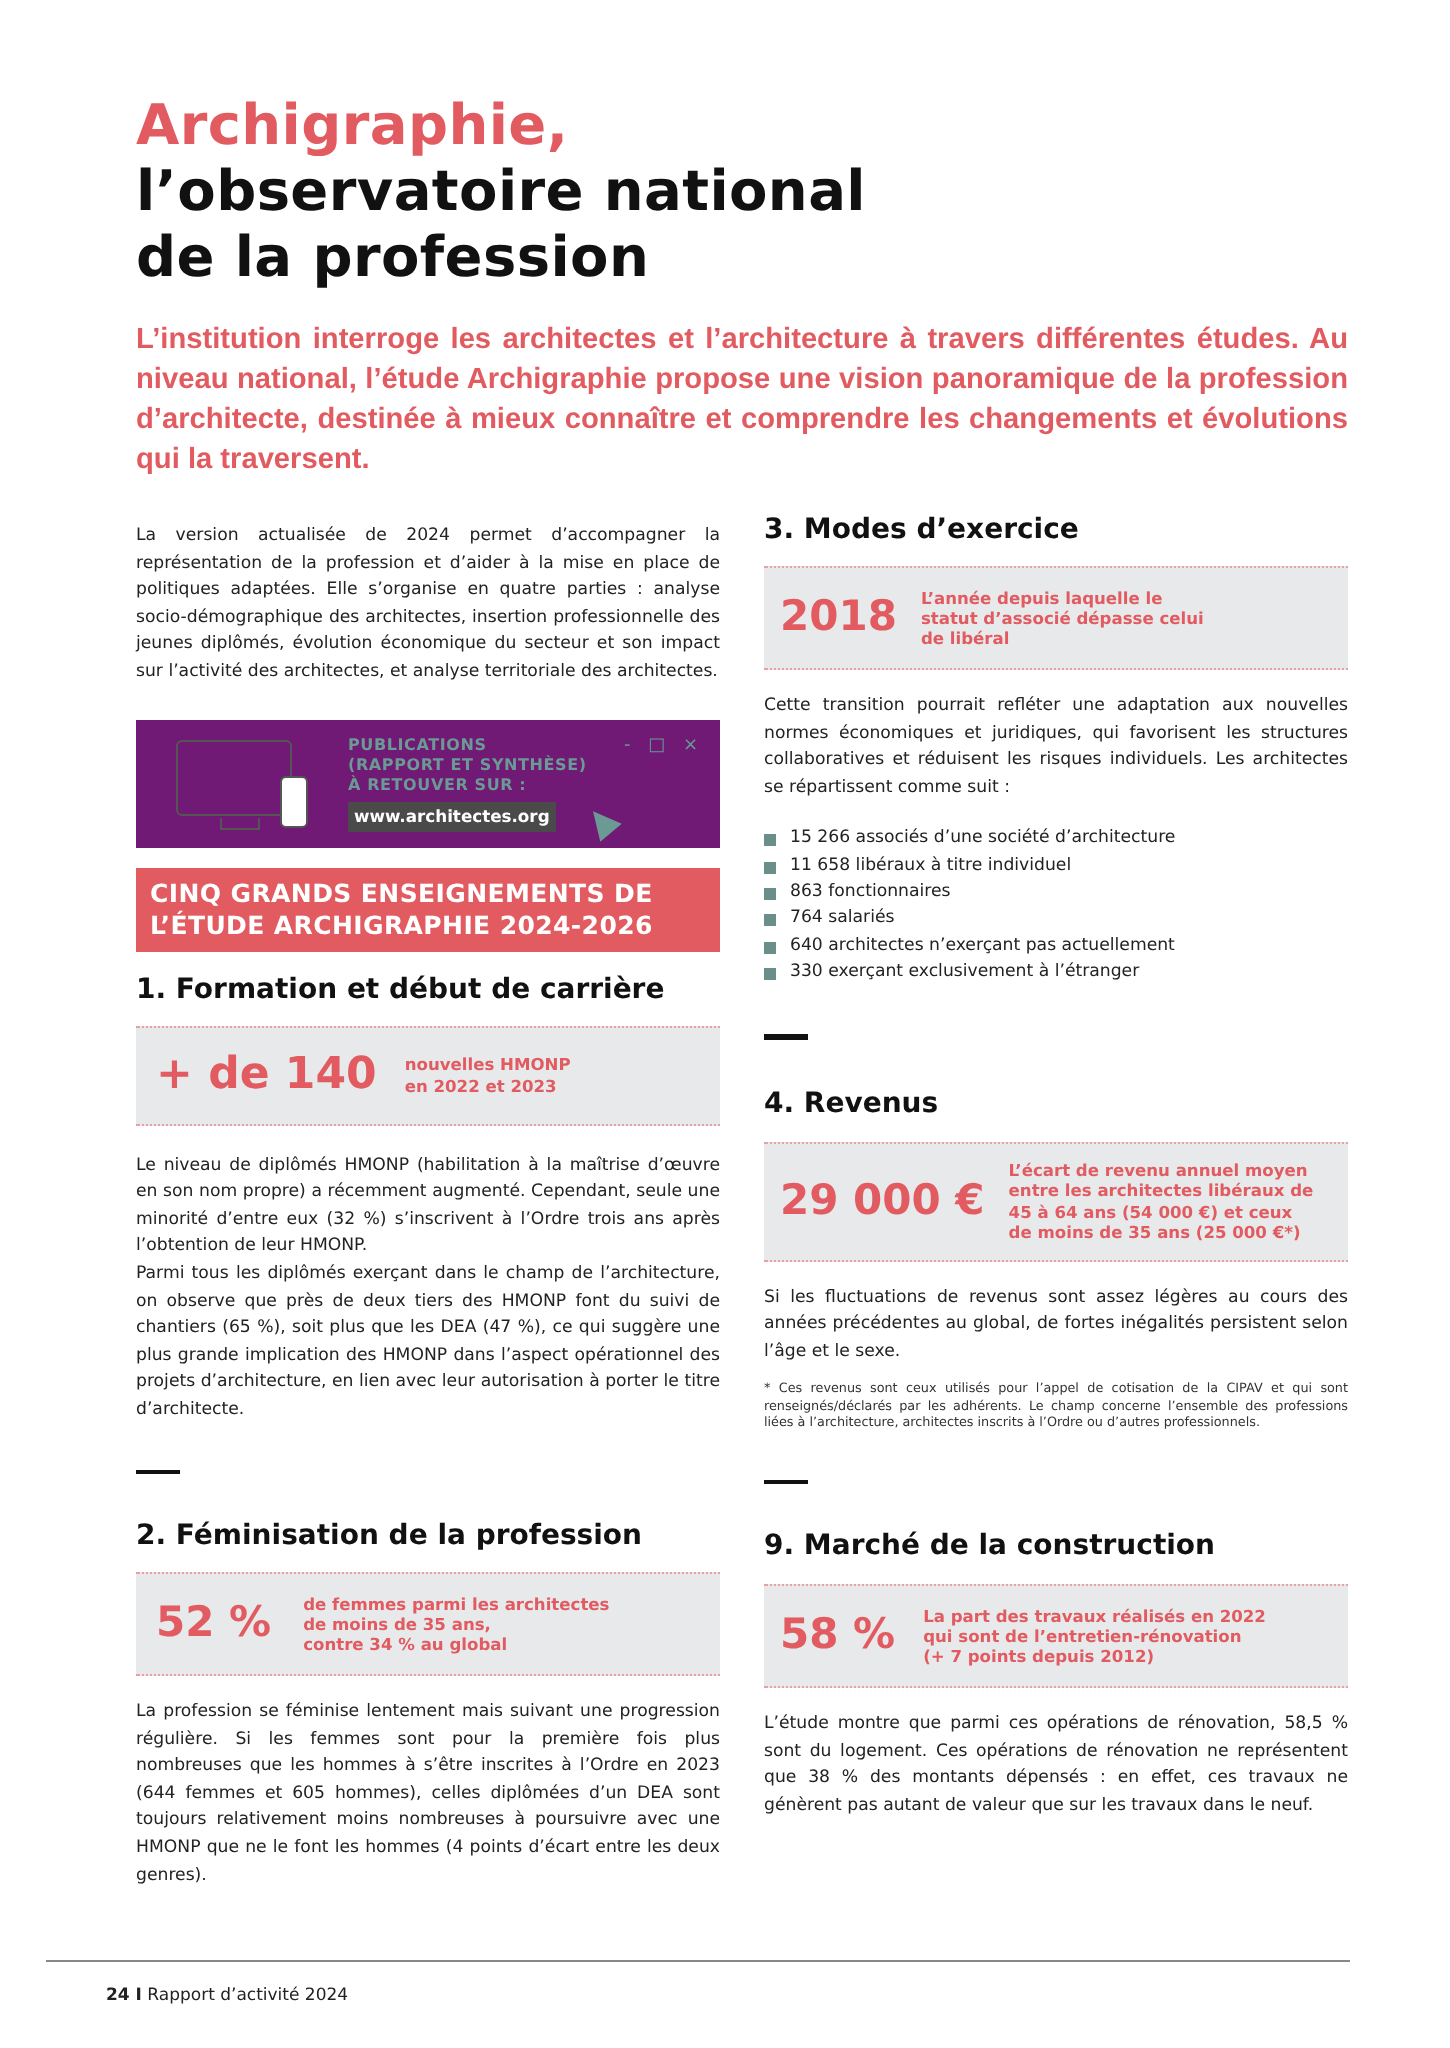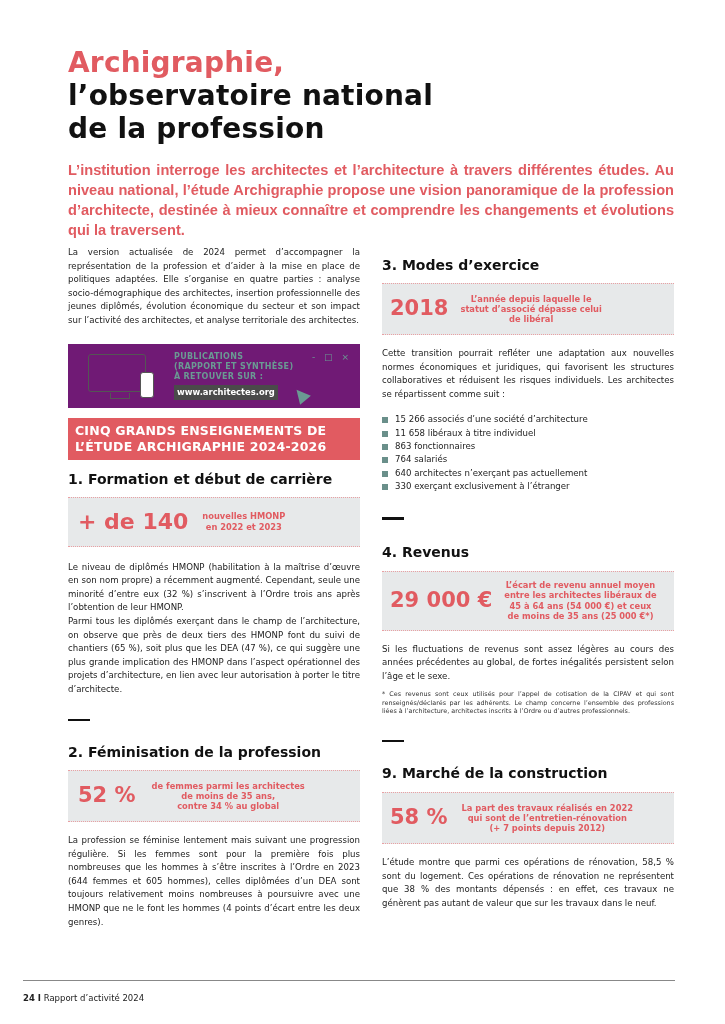--- a/index.html
+++ b/index.html
@@ -6,53 +6,53 @@
   html, body { width: 725px; height: 1024px; background: #ffffff; overflow: hidden; }
   body { position: relative; font-family: "DejaVu Sans", "Liberation Sans", sans-serif; color: #1a1a1a; }
 
   .title { position: absolute; left: 68px; top: 46px; font-family: "DejaVu Sans", sans-serif; font-weight: bold; font-size: 28px; line-height: 33px; letter-spacing: 0.2px; }
   .title .accent { color: #e15b61; display: block; }
   .title .dark { color: #111111; display: block; }
 
   .lead { position: absolute; left: 68px; top: 160px; width: 606px; font-family: "Liberation Sans", sans-serif; font-weight: bold; font-size: 14.6px; line-height: 20px; color: #e15b61; text-align: justify; }
 
   .col { position: absolute; font-family: "DejaVu Sans", sans-serif; font-size: 8.6px; line-height: 13.6px; color: #222; }
-  .col-left { left: 68px; top: 246px; width: 292px; }
+  .col-left { left: 68px; top: 262px; width: 292px; }
   .col-right { left: 382px; top: 256px; width: 292px; }
 
   .p { text-align: justify; }
 
   .pub-box { margin-top: 16px; height: 64px; background: #701a75; position: relative; }
   .pub-box .monitor { position: absolute; left: 20px; top: 10px; width: 58px; height: 38px; border: 1.5px solid #555; border-radius: 3px; }
   .pub-box .monitor-base { position: absolute; left: 42px; top: 49px; width: 20px; height: 6px; border: 1.5px solid #555; border-top: none; }
   .pub-box .phone { position: absolute; left: 72px; top: 28px; width: 14px; height: 26px; border: 1.5px solid #555; border-radius: 3px; background: #fff; }
   .pub-box .pub-text { position: absolute; left: 106px; top: 8px; font-family: "DejaVu Sans", sans-serif; font-weight: bold; font-size: 8px; line-height: 10px; color: #6a9a93; letter-spacing: 0.3px; }
   .pub-box .url { position: absolute; left: 106px; top: 41px; background: #4a4a4a; color: #fff; font-weight: bold; font-size: 8.4px; padding: 2px 3px; line-height: 11px; }
   .pub-box .wincontrols { position: absolute; right: 8px; top: 7px; font-size: 9px; color: #6a9a93; letter-spacing: 3px; }
   .pub-box .cursor { position: absolute; left: 226px; top: 44px; width: 0; height: 0; border-left: 7px solid transparent; border-right: 7px solid transparent; border-bottom: 14px solid #6a9a93; transform: rotate(-40deg); }
 
   .banner { margin-top: 10px; background: #e15b61; color: #fff; font-family: "DejaVu Sans", sans-serif; font-weight: bold; font-size: 12.5px; line-height: 16px; padding: 5px 7px; letter-spacing: 0.2px; }
 
   .h2 { font-family: "DejaVu Sans", sans-serif; font-weight: bold; font-size: 14px; line-height: 18px; color: #111; }
 
   .stat { background: #e7e9ea; border-top: 1px dotted #e9a0a3; border-bottom: 1px dotted #e9a0a3; display: flex; align-items: center; }
   .stat .big { font-family: "DejaVu Sans", sans-serif; font-weight: bold; color: #e15b61; font-size: 21px; white-space: nowrap; }
-  .stat .small { font-family: "DejaVu Sans", sans-serif; font-weight: bold; color: #e15b61; font-size: 8.3px; line-height: 10.3px; text-align: center; }
+  .stat .small { font-family: "DejaVu Sans", sans-serif; font-weight: bold; color: #e15b61; font-size: 8.3px; line-height: 10.3px; }
 
   .bullets { list-style: none; margin-top: 12px; }
   .bullets li { padding-left: 13px; position: relative; line-height: 13.3px; }
   .bullets li::before { content: ""; position: absolute; left: 0; top: 4px; width: 6px; height: 6px; background: #6a8f8a; }
 
   .dash { width: 22px; height: 2.5px; background: #111; }
 
   .footnote { font-size: 6.4px; line-height: 8.4px; text-align: justify; color: #333; }
 
   .footer-rule { position: absolute; left: 23px; top: 980px; width: 652px; height: 1px; background: #888; }
   .footer { position: absolute; left: 23px; top: 993px; font-family: "DejaVu Sans", sans-serif; font-size: 8.5px; color: #222; }
-  .footer b { font-weight: bold; }
+  .footer b { font-weight: bold; margin-left: 30px; }
 </style>
 </head>
 <body>
 
 <div class="title">
   <span class="accent">Archigraphie,</span>
   <span class="dark">l’observatoire national</span>
   <span class="dark">de la profession</span>
 </div>
 

